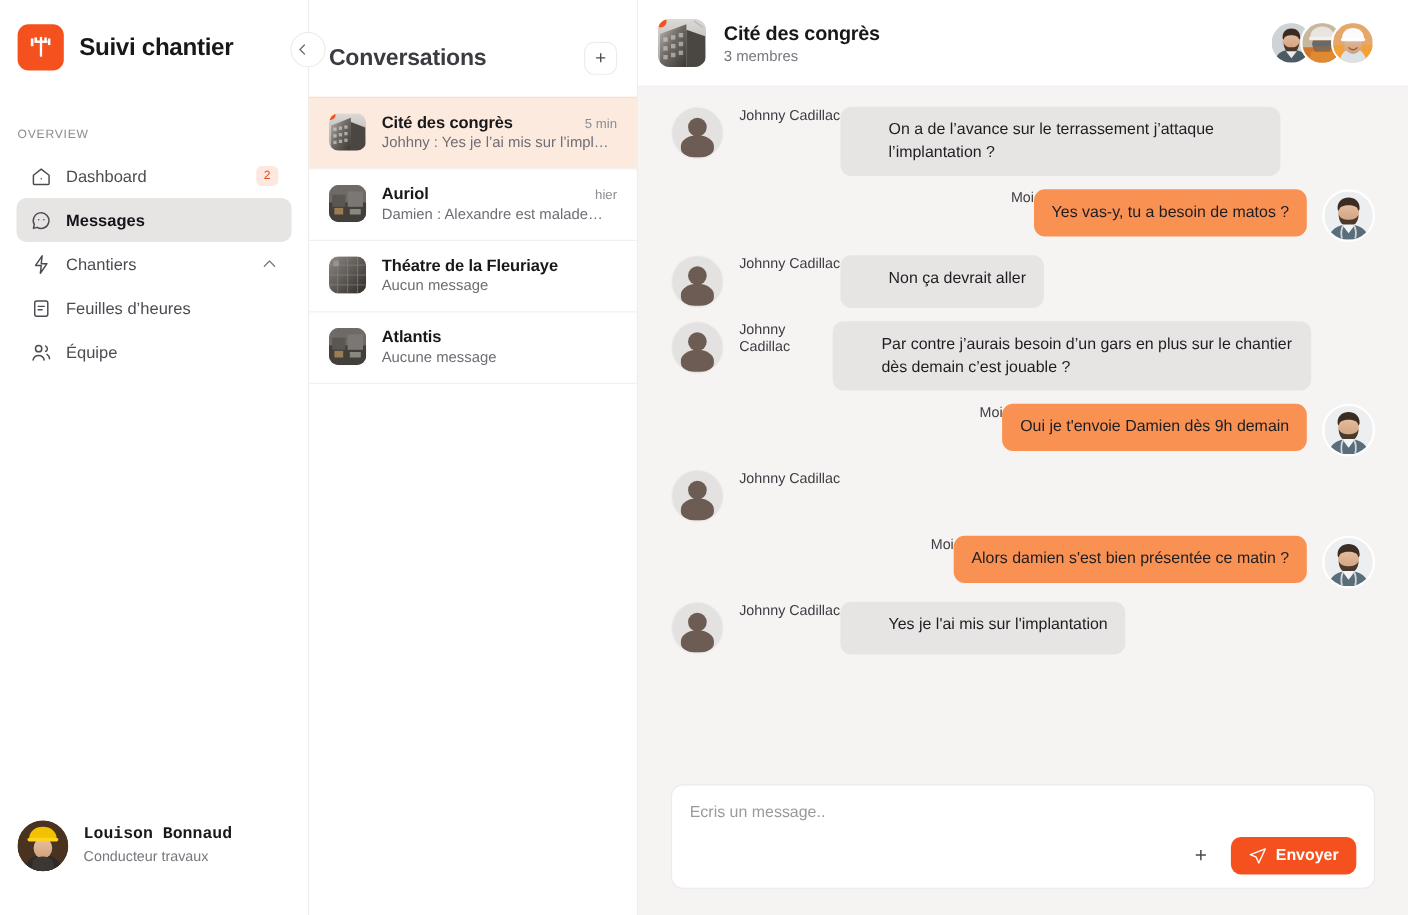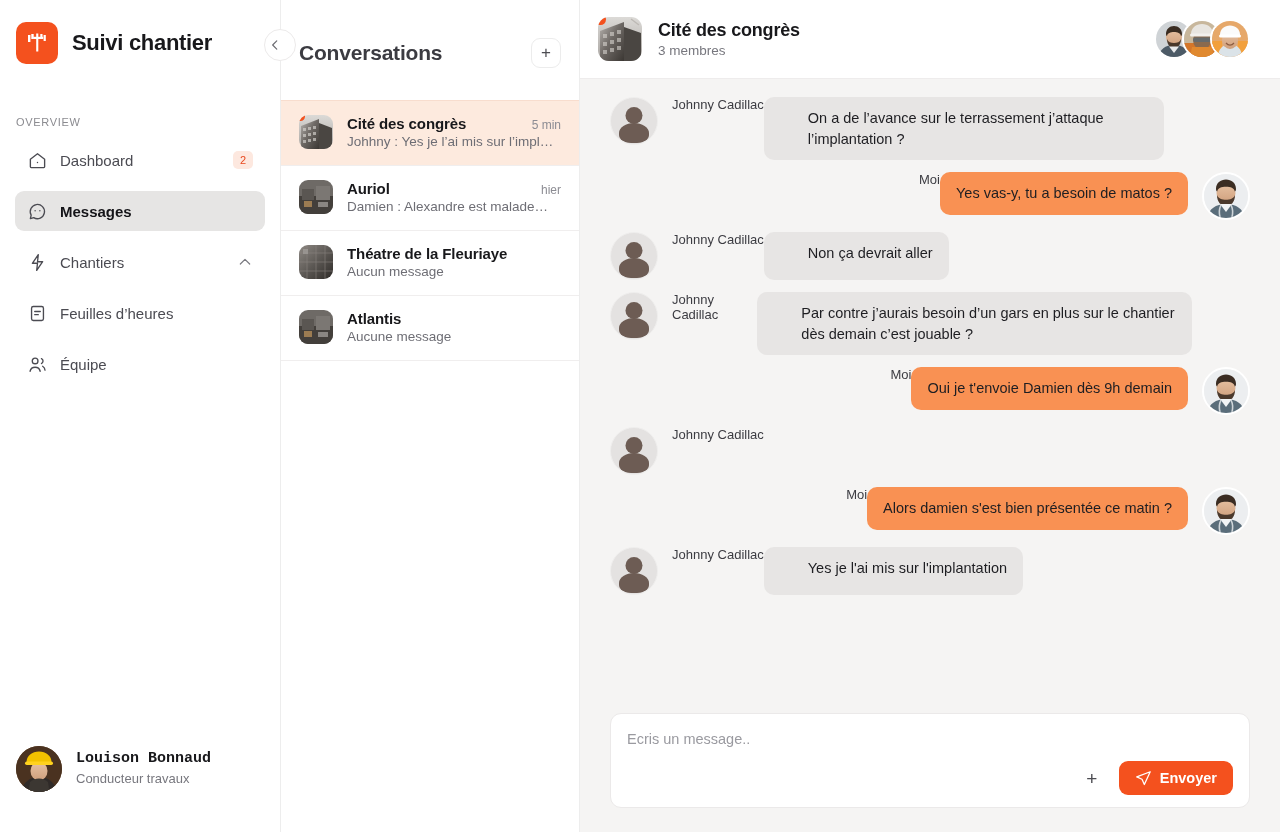--- a/index.html
+++ b/index.html
@@ -26,21 +26,21 @@
     display: flex; align-items: center; justify-content: center;
     flex: 0 0 42px;
   }
   .brand-title { font-size: 22px; font-weight: bold; color: #18181b; letter-spacing: -0.3px; }
 
   .nav-section-label {
     font-size: 11px; color: #8b8b90; letter-spacing: 0.7px;
     padding: 0 16px; margin-top: 52px; margin-bottom: 12px;
     font-weight: normal;
   }
-  .nav { padding: 0 15px; display: flex; flex-direction: column; gap: 11px; }
+  .nav { padding: 0 15px; display: flex; flex-direction: column; gap: 0; }
   .nav-item {
     display: flex; align-items: center; gap: 13px;
     height: 40px; padding: 0 12px; border-radius: 9px;
     cursor: pointer; position: relative;
   }
   .nav-item .nav-label { font-size: 15px; color: #4b4b52; white-space: nowrap; }
   .nav-item.active { background: #e6e5e4; }
   .nav-item.active .nav-label { color: #141418; font-weight: bold; }
   .nav-icon { width: 20px; height: 20px; flex: 0 0 20px; display: flex; align-items: center; justify-content: center; color: #4b4b52; }
   .nav-badge {
@@ -67,21 +67,21 @@
     color: #6a6a70; cursor: pointer; z-index: 30;
   }
 
   
   .conv-panel {
     width: 300px; flex: 0 0 300px; height: 832px;
     background: #ffffff;
     border-left: 1px solid #ededed; border-right: 1px solid #ededed;
     display: flex; flex-direction: column;
   }
-  .conv-head { display: flex; align-items: center; justify-content: space-between; padding: 38px 18px 32px 18px; }
+  .conv-head { display: flex; align-items: center; justify-content: space-between; padding: 38px 18px 20px 18px; }
   .conv-title { font-size: 21px; font-weight: bold; color: #3b3b41; letter-spacing: -0.2px; }
   .conv-add {
     width: 30px; height: 30px; border-radius: 9px;
     background: #ffffff; border: 1px solid #ececec;
     display: flex; align-items: center; justify-content: center;
     color: #4c4c52; font-size: 17px; cursor: pointer;
   }
   .conv-list { display: flex; flex-direction: column; }
   .conv-item {
     display: flex; align-items: flex-start; gap: 14px;

